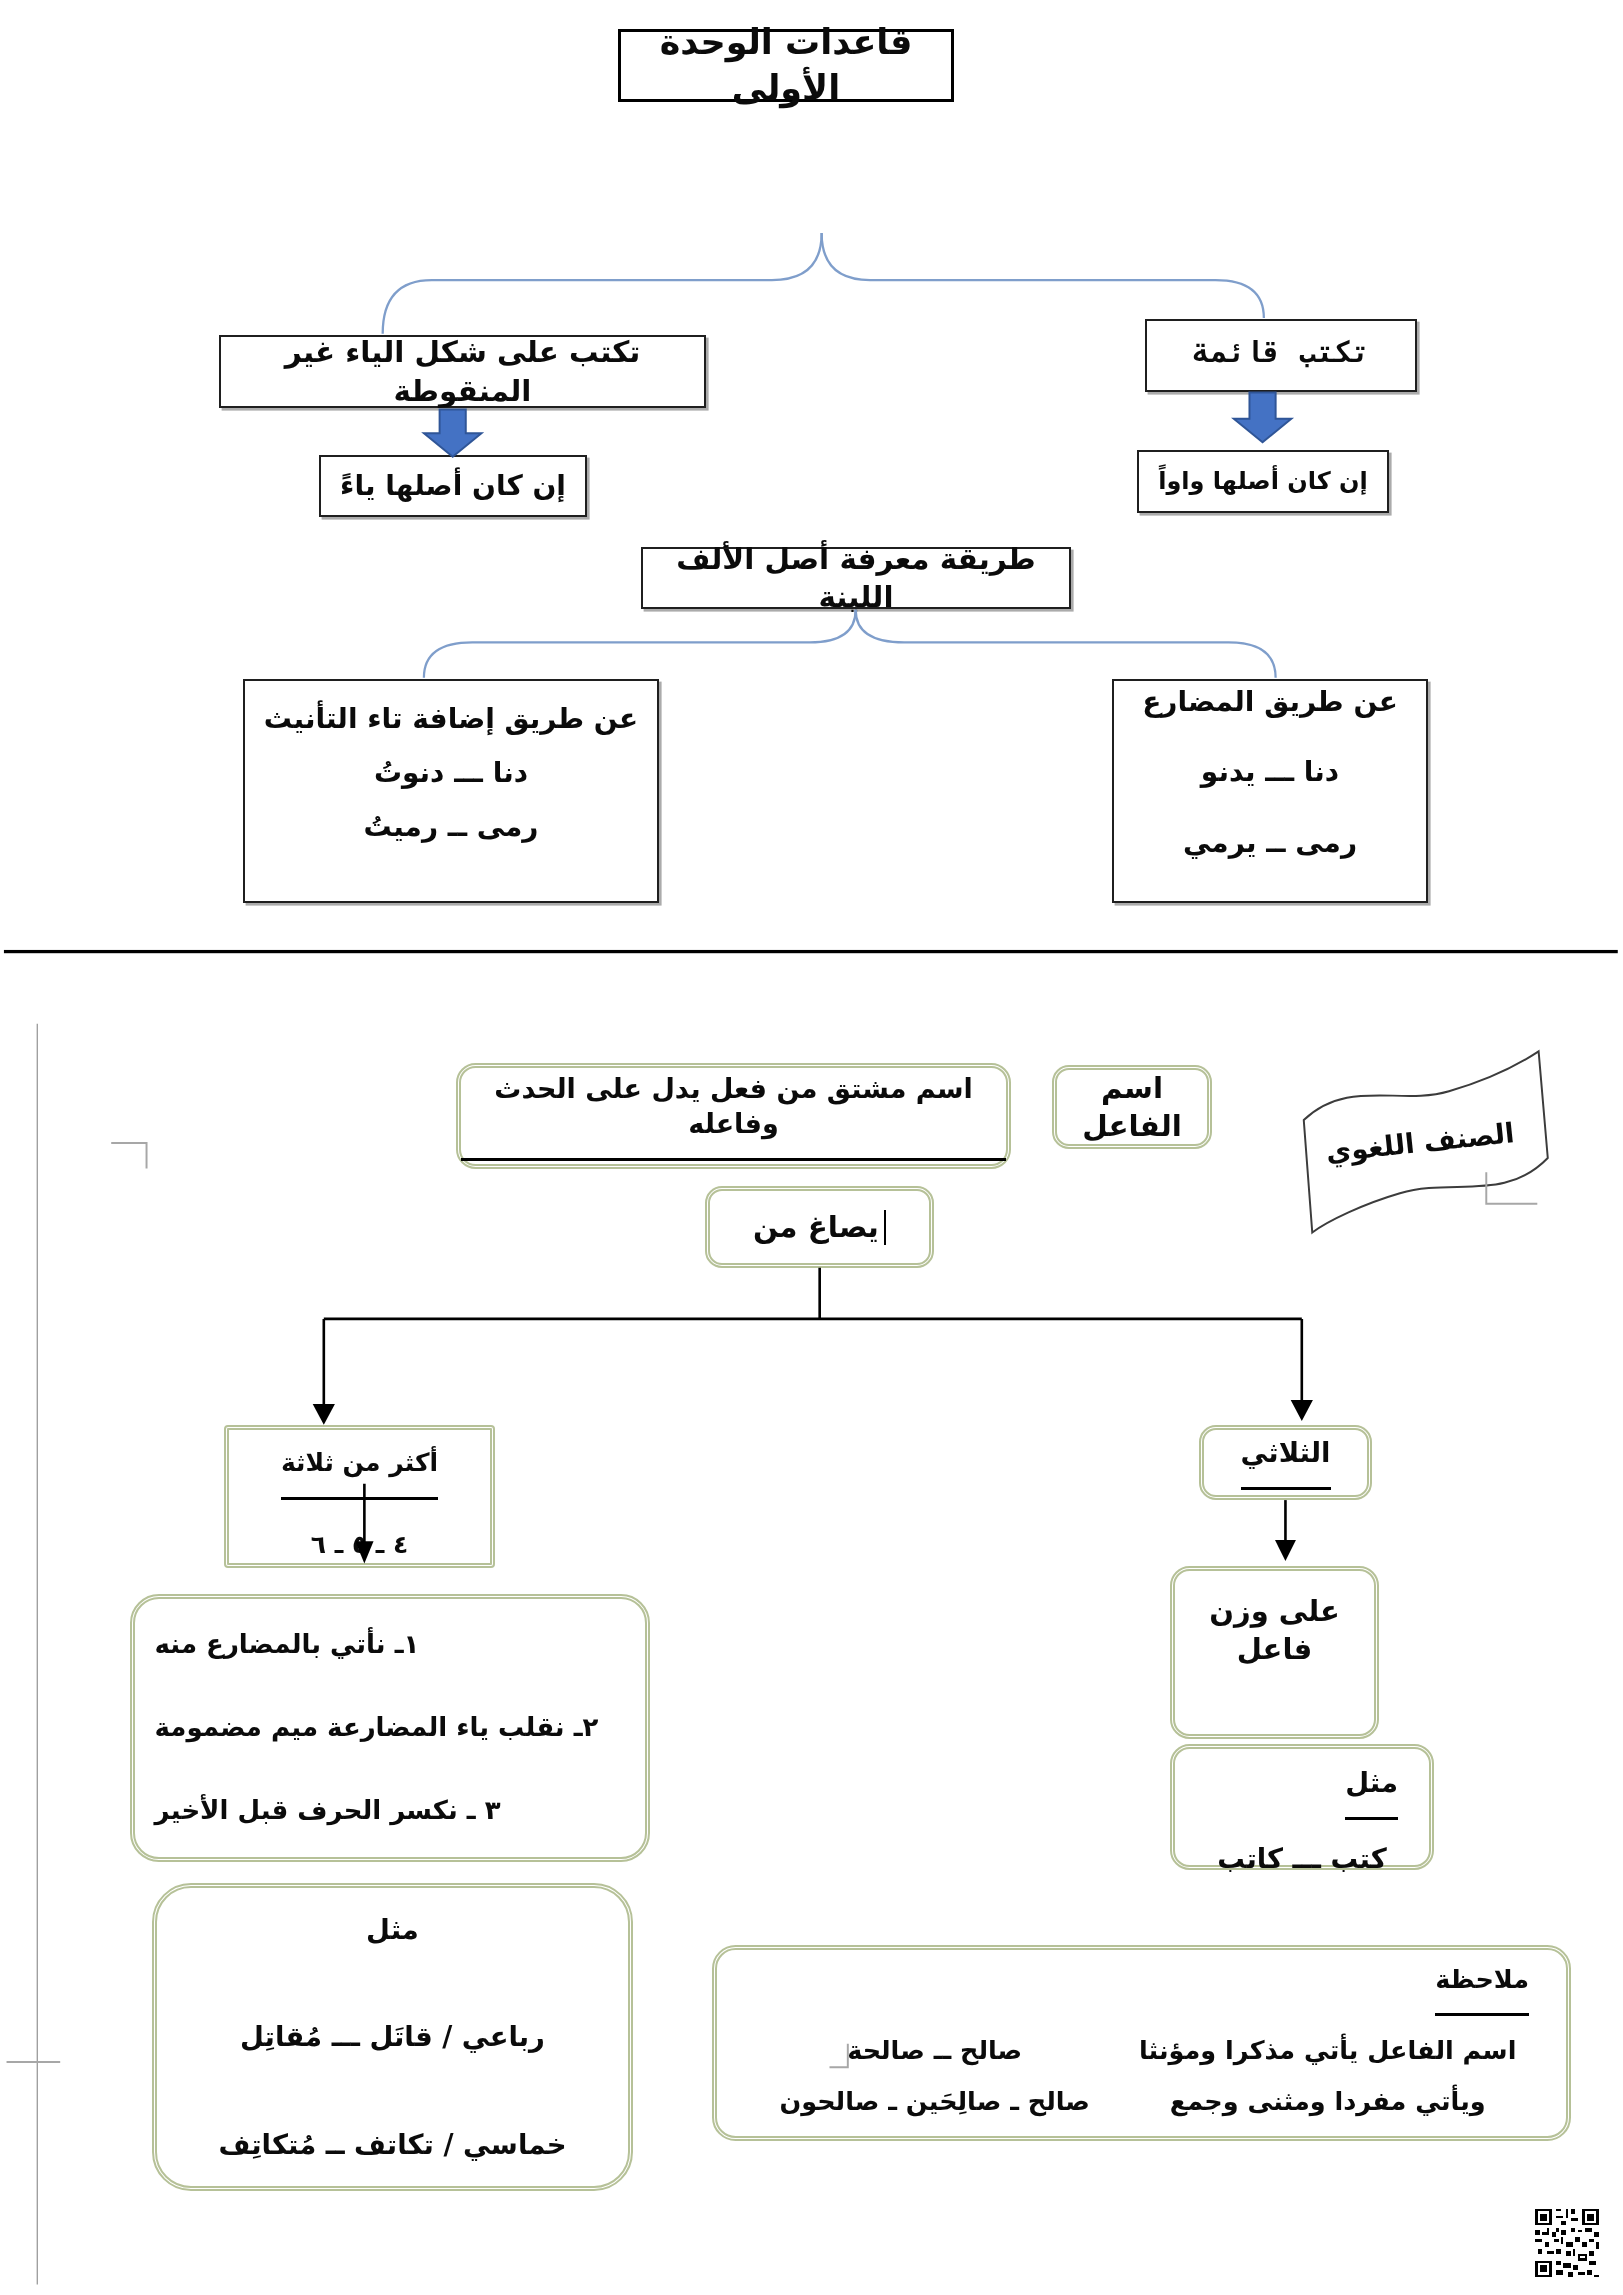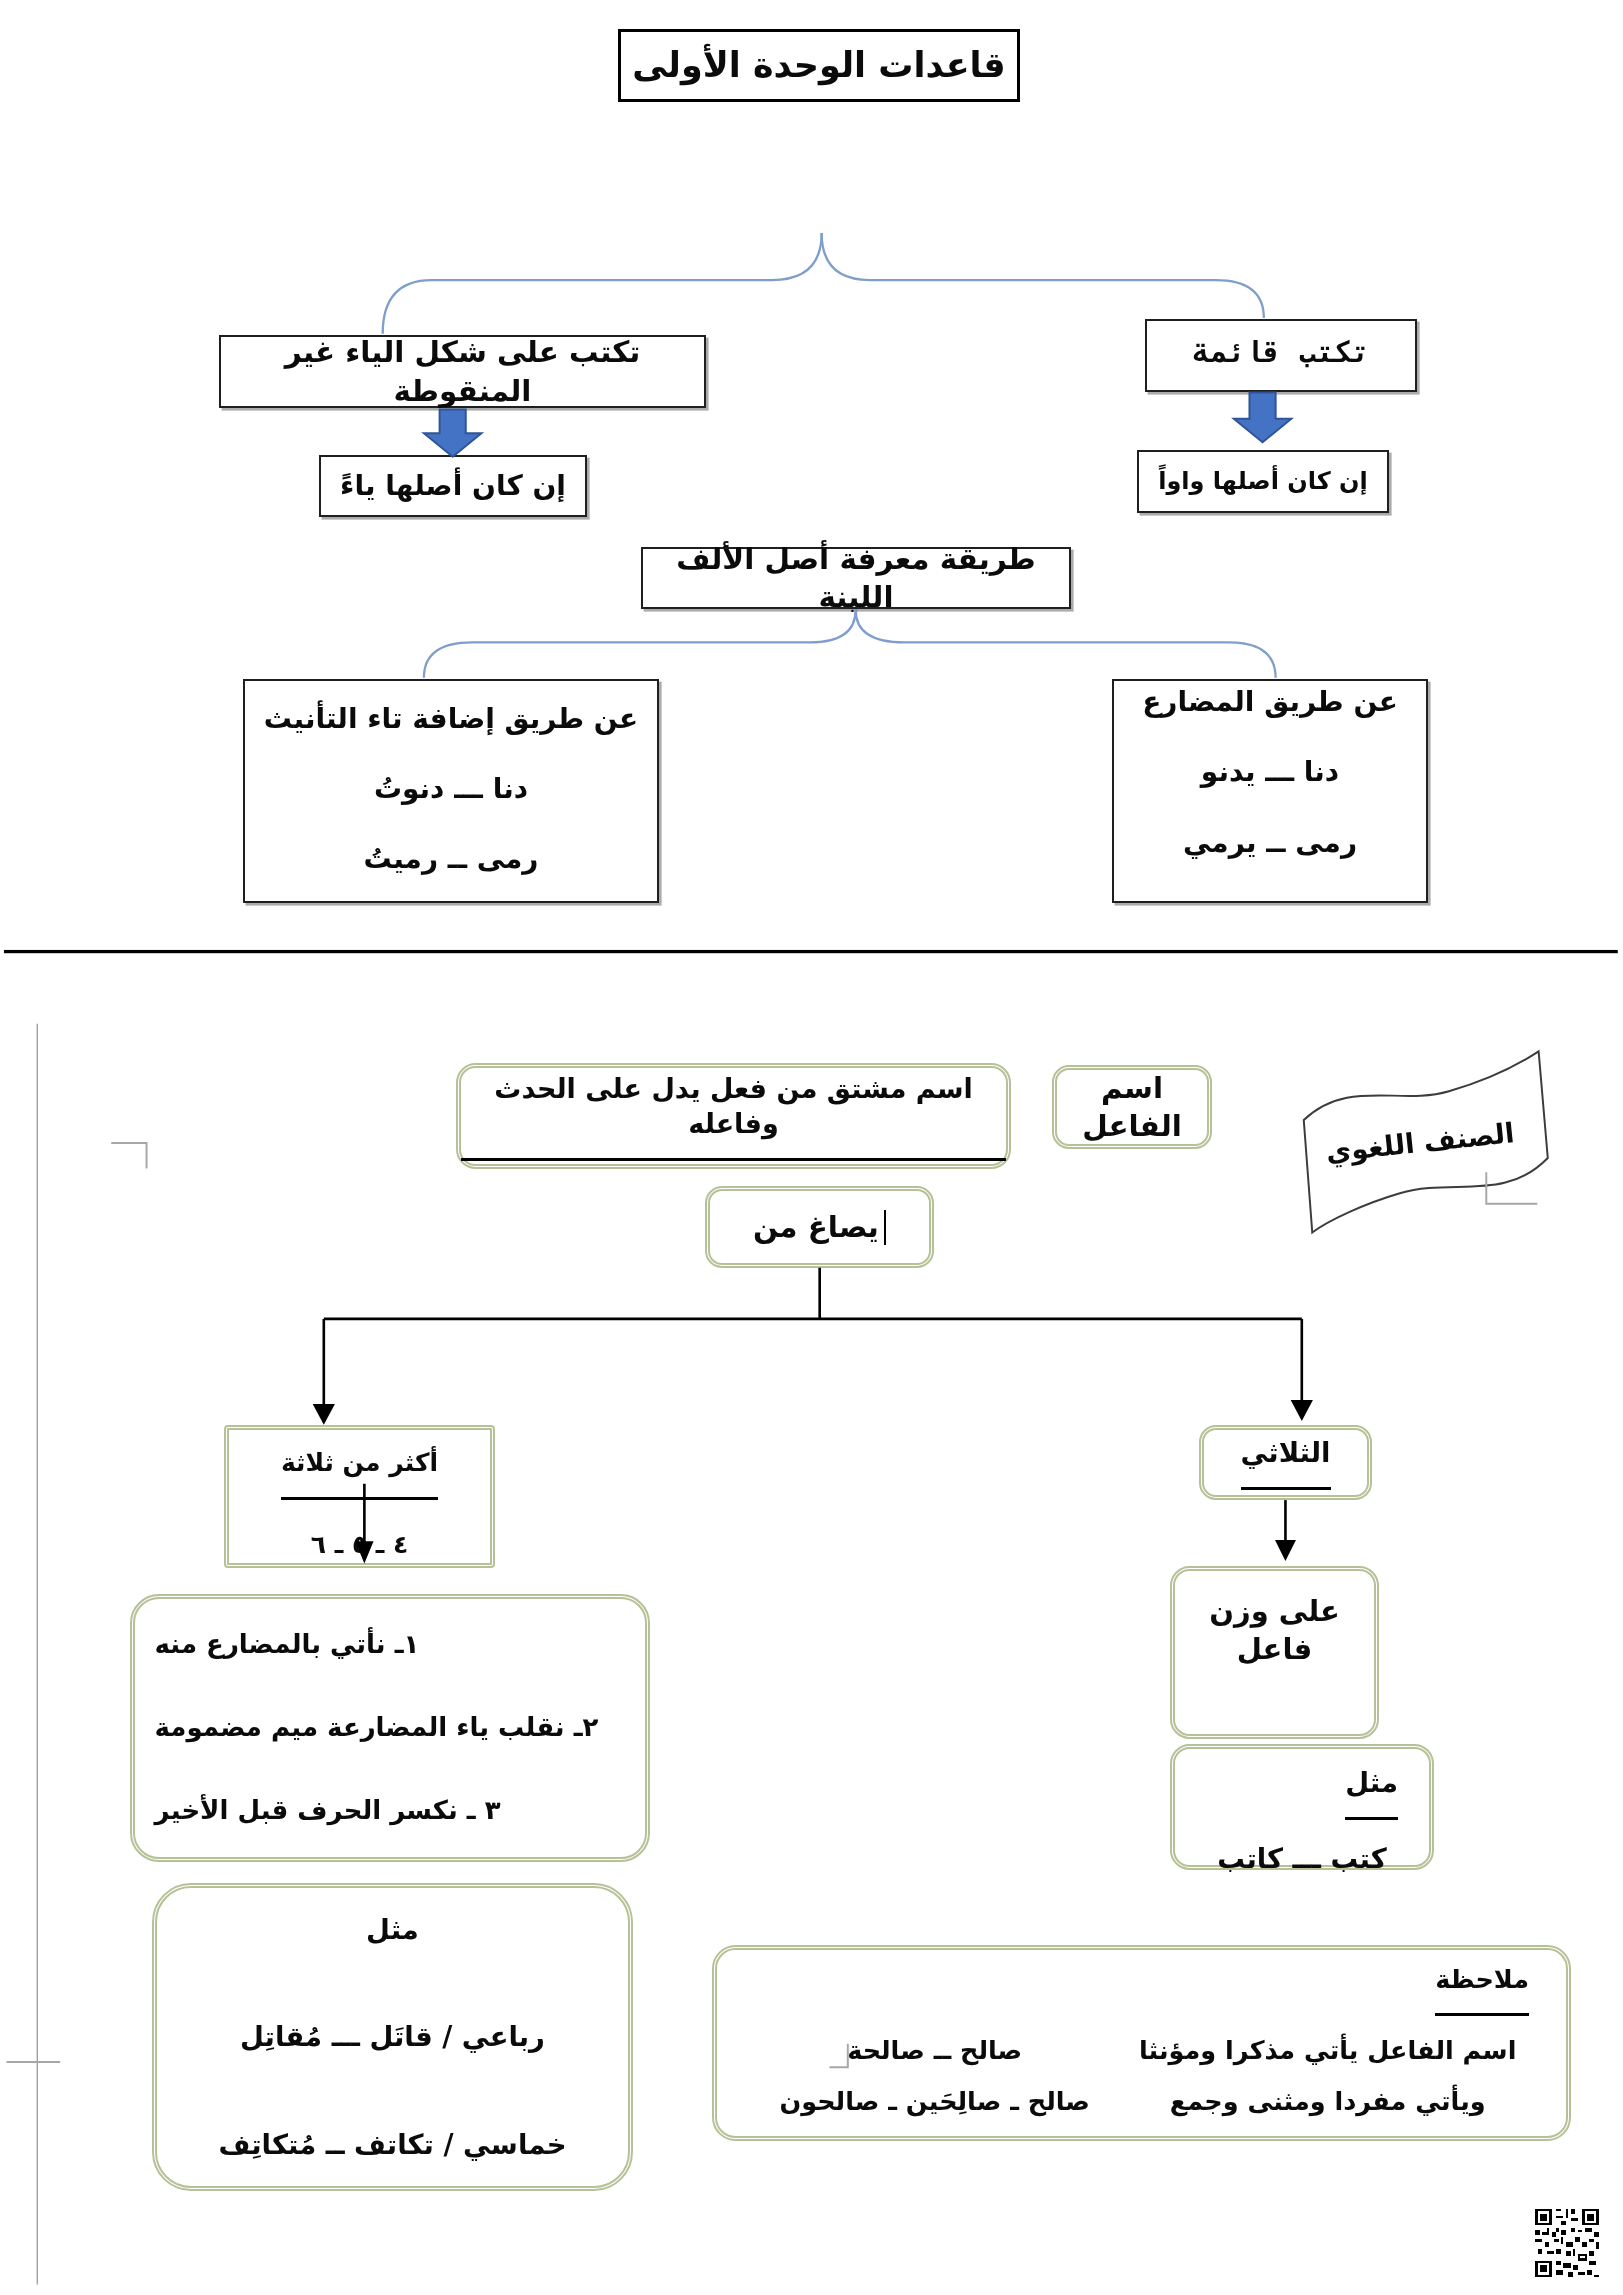--- a/index.html
+++ b/index.html
@@ -17,21 +17,21 @@
   .caret{display:inline-block;width:2px;height:35px;background:#000;margin-left:5.2px;}
   .overlay{position:absolute;left:0;top:0;pointer-events:none;}
   .bannertxt{position:absolute;display:flex;align-items:center;justify-content:center;
              transform:rotate(-6deg);}
 </style>
 </head>
 <body>
 
 <div class="page">
 
-  <div class="b title" style="left:618px;top:29.4px;width:402px;height:73px;font-size:35px;">
+  <div class="b title" style="left:618px;top:29.4px;width:336px;height:73px;font-size:35px;">
     <span>قاعدات الوحدة الأولى</span>
   </div>
 
 
   <div class="b tb" style="left:219px;top:335px;width:487px;height:73px;font-size:29.4px;">
     <span>تكتب على شكل الياء غير المنقوطة</span>
   </div>
 
   <div class="b tb" style="left:1145px;top:319px;width:272px;height:73px;font-size:29.4px;font-family:Liberation Mono, monospace;">
     <span>تكتب قائمة</span>
@@ -42,21 +42,21 @@
   </div>
 
   <div class="b tb" style="left:1137px;top:450px;width:252px;height:63px;font-size:24px;">
     <span>إن كان أصلها واواً</span>
   </div>
 
   <div class="b tb" style="left:641px;top:547px;width:430px;height:62px;font-size:29.4px;">
     <span>طريقة معرفة أصل الألف اللينة</span>
   </div>
 
-  <div class="b tb col" style="left:243px;top:679px;width:416px;height:224px;font-size:28px;padding-top:19.6px;gap:34px;">
+  <div class="b tb col" style="left:243px;top:679px;width:416px;height:224px;font-size:28px;padding-top:19.6px;gap:18px;">
     <span>عن طريق إضافة تاء التأنيث</span>
     <span>دنا ـــ دنوتُ</span>
     <span>رمى ــ رميتُ</span>
   </div>
 
   <div class="b tb col" style="left:1112px;top:679px;width:316px;height:224px;font-size:28px;padding-top:3px;gap:34px;">
     <span>عن طريق المضارع</span>
     <span>دنا ـــ يدنو</span>
     <span>رمى ــ يرمي</span>
   </div>

